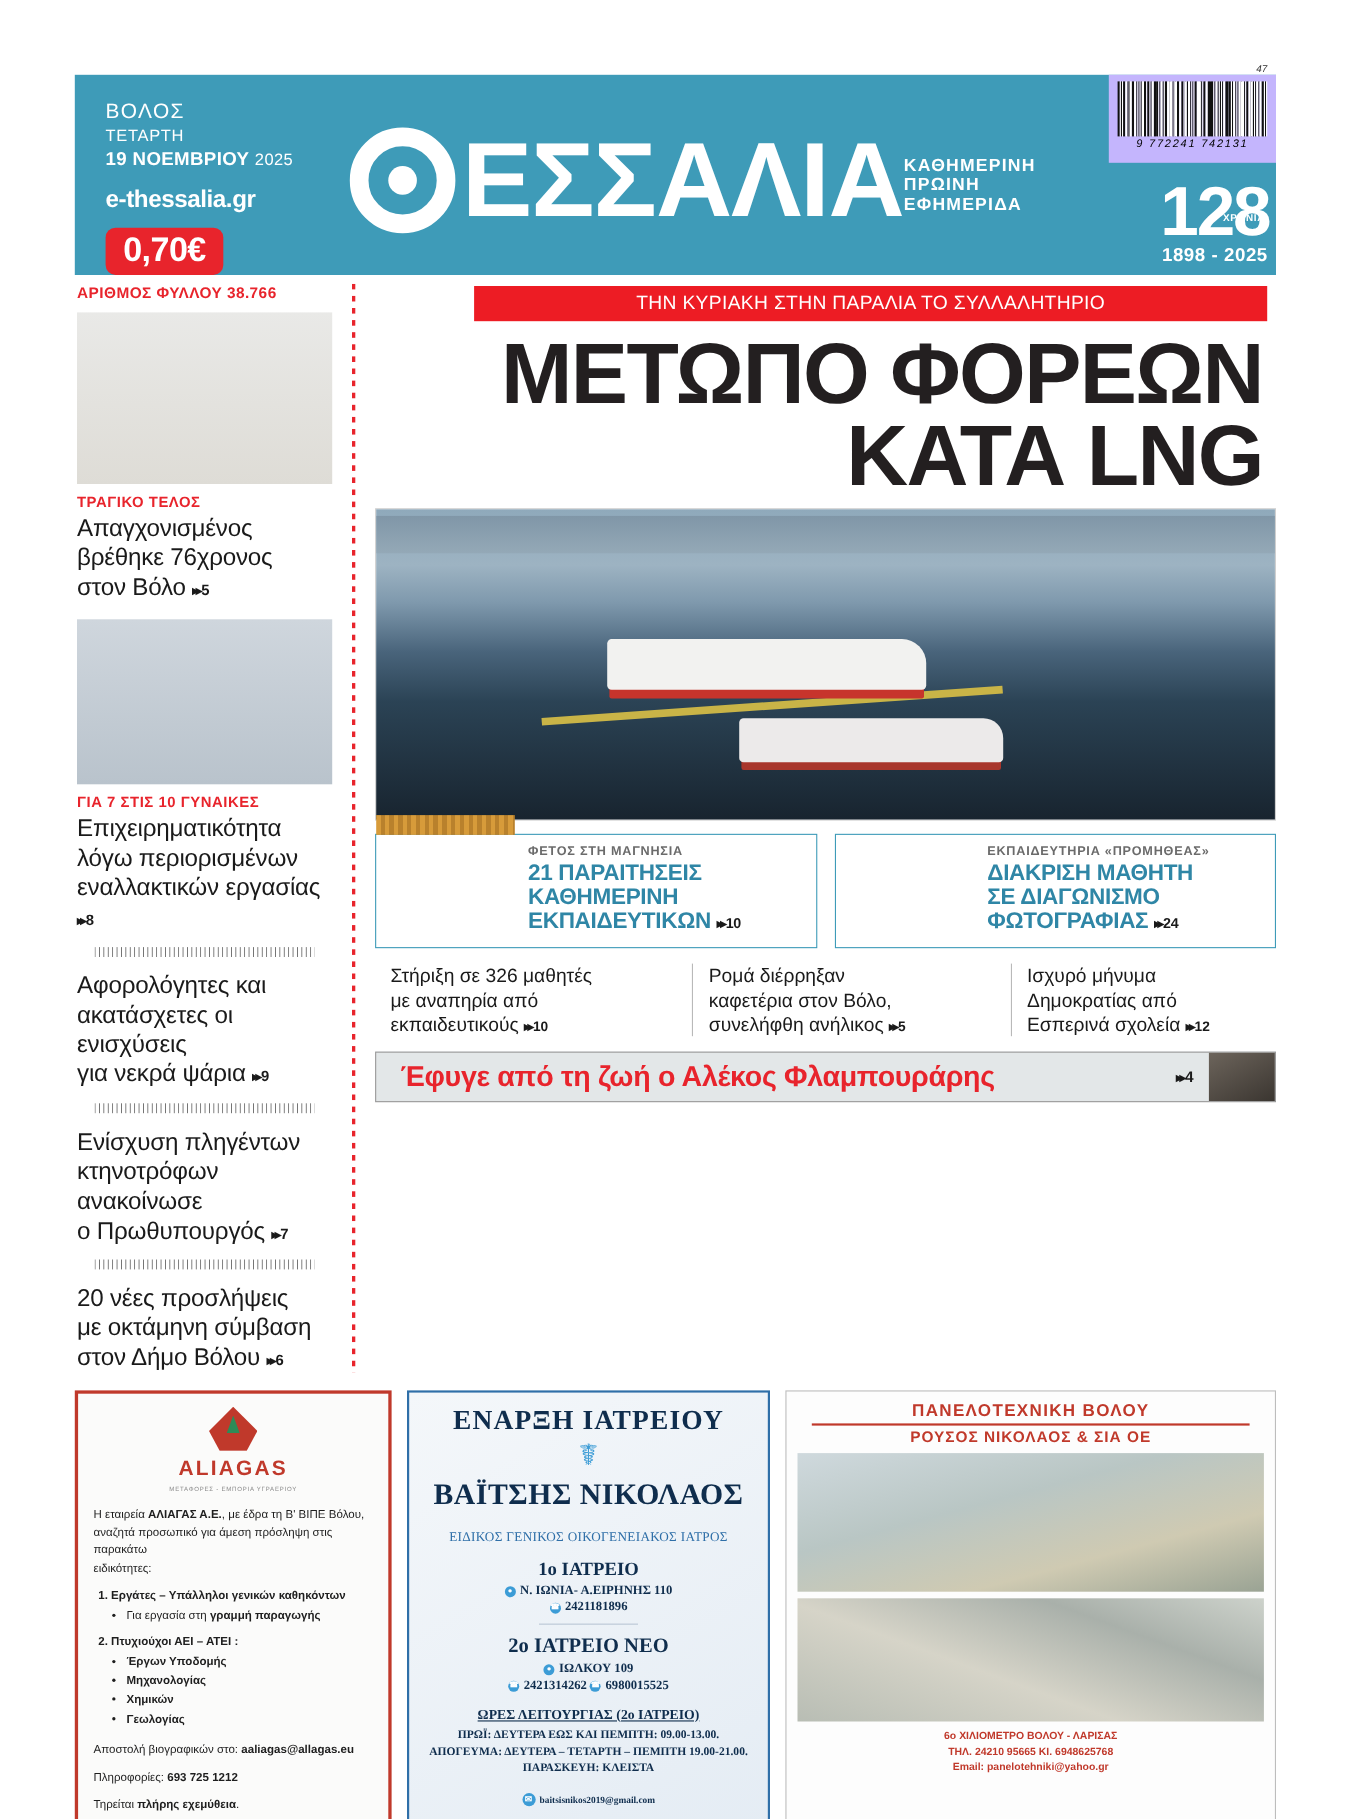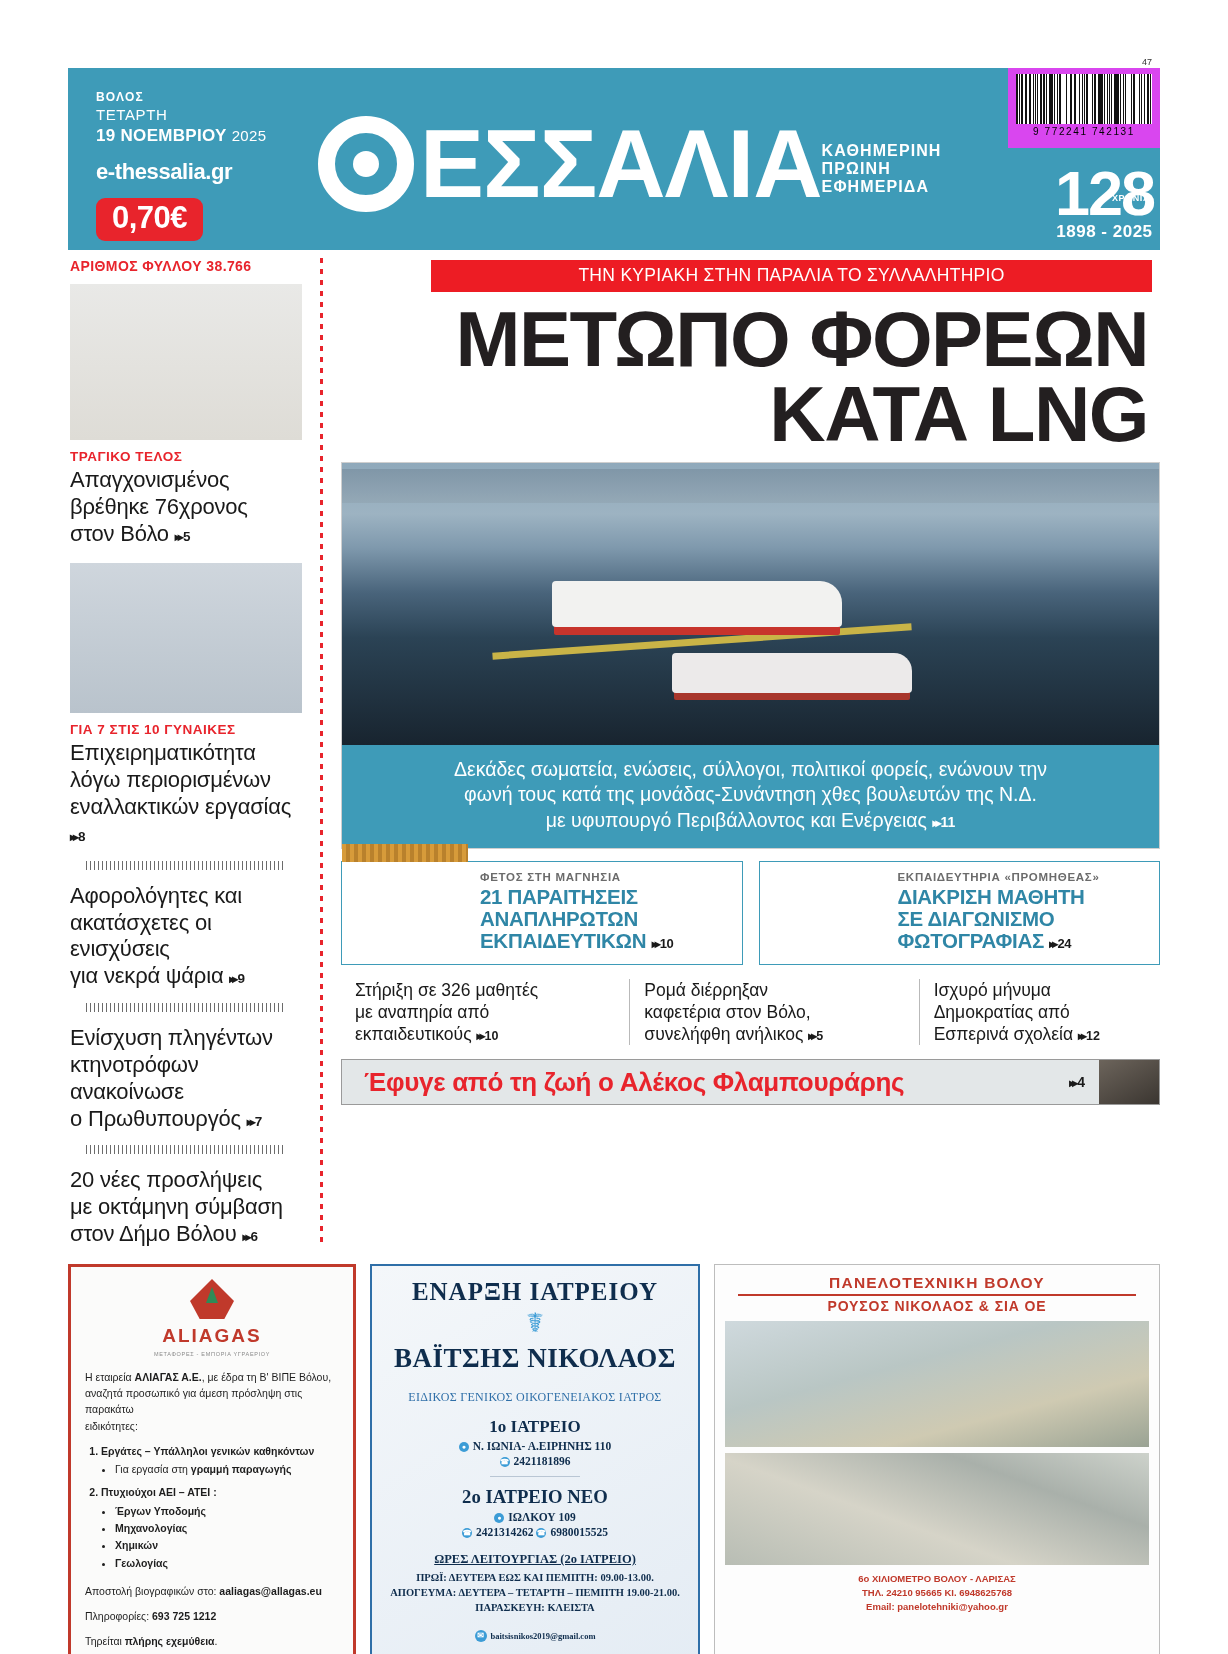--- a/index.html
+++ b/index.html
@@ -19,21 +19,21 @@
     height: 182px;
     display: flex;
     align-items: stretch;
   }
   .mh-left {
     width: 250px;
     padding: 22px 0 0 28px;
     color: #ffffff;
     flex: none;
   }
-  .mh-city { font-size: 12px; font-weight: bold; letter-spacing: 1.2px; line-height: 1.25; }
+  .mh-city { font-size: 19px; font-weight: normal; letter-spacing: 1.2px; line-height: 1.25; }
   .mh-day { font-size: 15px; letter-spacing: .6px; line-height: 1.35; }
   .mh-date { font-size: 17px; font-weight: bold; letter-spacing: .3px; line-height: 1.3; }
   .mh-date .yr { font-weight: normal; font-size: 15px; }
   .mh-site { font-size: 22px; font-weight: bold; margin-top: 12px; letter-spacing: -.4px; }
   .mh-price {
     display: inline-block; margin-top: 13px;
     background: #e8242c; color: #fff;
     font-size: 31px; font-weight: bold;
     padding: 2px 16px 5px 16px; border-radius: 9px;
     letter-spacing: -.5px;
@@ -52,22 +52,22 @@
     font-size: 96px; font-weight: bold; color: #ffffff;
     letter-spacing: -1px; line-height: .95;
     font-family: "Liberation Sans", sans-serif;
   }
   .logo-sub {
     color: #ffffff; font-size: 16px; letter-spacing: 1.1px;
     margin-top: 10px; font-weight: 600;
   }
   .mh-right { width: 200px; flex: none; position: relative; }
   .barcode-box {
-    position: absolute; right: 0; top: 0; background: #d946ef;
-    width: 152px; height: 80px; padding: 6px 8px 2px 8px;
+    position: absolute; right: 0; top: 0; background: #c4b5fd;
+    width: 152px; height: 80px; padding: 6px 8px 2px 8px; font-style: italic;
   }
   .bars { height: 50px; width: 100%; display: flex; gap: 0; align-items: stretch; }
   .bars i { display: block; background: #111; }
   .barcode-num {
     font-size: 10px; text-align: center; letter-spacing: 1.6px;
     margin-top: 2px; font-family: "Liberation Sans", sans-serif; color: #000;
   }
   .barcode-top {
     position: absolute; right: 8px; top: -11px; font-size: 9px; color: #333;
   }
@@ -449,36 +449,30 @@
         <span>ΚΑΤΑ LNG</span>
       </div>
 
       <div class="hero-wrap">
         <div class="hero-img">
           <div class="hill"></div>
           <div class="jetty"></div>
           <div class="ship-w"></div>
           <div class="ship-w2"></div>
         </div>
-        <div class="hero-caption">
-          <span>Δεκάδες σωματεία, ενώσεις, σύλλογοι, πολιτικοί φορείς, ενώνουν την</span><br>
-          <span>φωνή τους κατά της μονάδας-Συνάντηση χθες βουλευτών της Ν.Δ.</span><br>
-          <span>με υφυπουργό Περιβάλλοντος και Ενέργειας</span>
-          <span class="pg">11</span>
-        </div>
       </div>
 
       <div class="promos">
         <div class="promo">
           <div class="promo-img board"></div>
           <div class="promo-txt">
             <div class="promo-kicker">ΦΕΤΟΣ ΣΤΗ ΜΑΓΝΗΣΙΑ</div>
             <div class="promo-title">
               <span>21 ΠΑΡΑΙΤΗΣΕΙΣ</span><br>
-              <span>ΑΝΑΠΛΗΡΩΤΩΝ</span><br>
+              <span>ΚΑΘΗΜΕΡΙΝΗ</span><br>
               <span>ΕΚΠΑΙΔΕΥΤΙΚΩΝ</span>
               <span class="pg">10</span>
             </div>
           </div>
         </div>
 
         <div class="promo">
           <div class="promo-img statue"></div>
           <div class="promo-txt">
             <div class="promo-kicker">ΕΚΠΑΙΔΕΥΤΗΡΙΑ «ΠΡΟΜΗΘΕΑΣ»</div>

